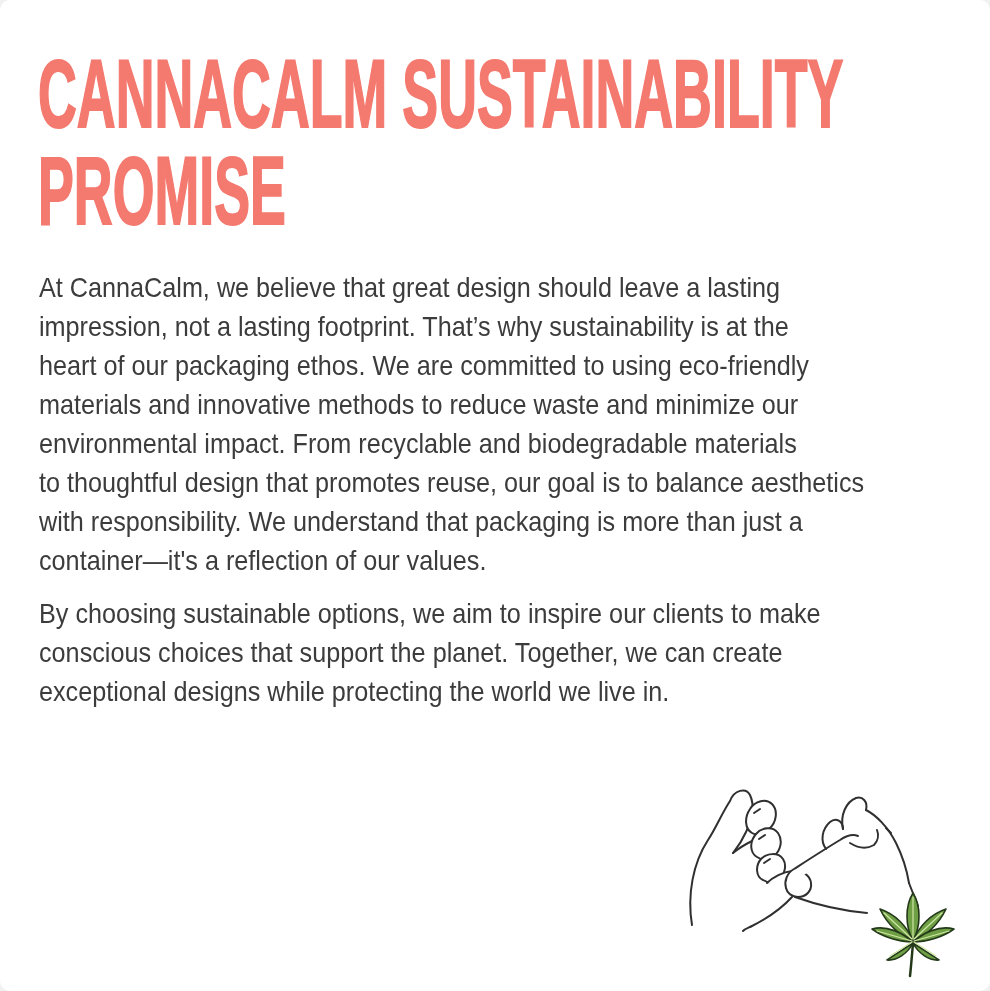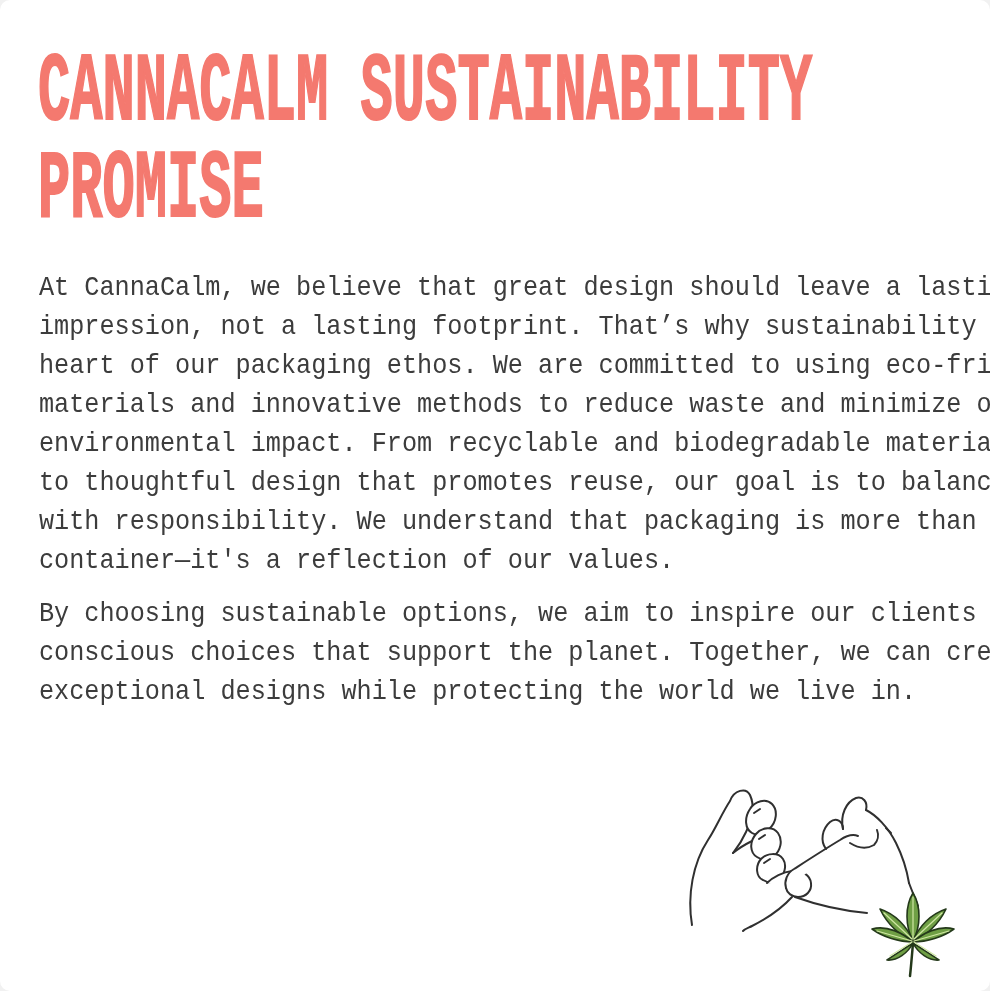--- a/index.html
+++ b/index.html
@@ -10,21 +10,20 @@
     background: #f1f1f1;
     font-family: "Liberation Sans", "DejaVu Sans", sans-serif;
   }
   .page {
     position: relative;
     width: 990px;
     height: 991px;
     background: #ffffff;
     border-radius: 10px;
     overflow: hidden;
-    font-family: Liberation Mono, monospace;
   }
   .title {
     position: absolute;
     left: 38px;
     top: 45px;
     margin: 0;
     color: #f4796f;
     font-size: 96px;
     font-weight: 700;
     line-height: 97px;

